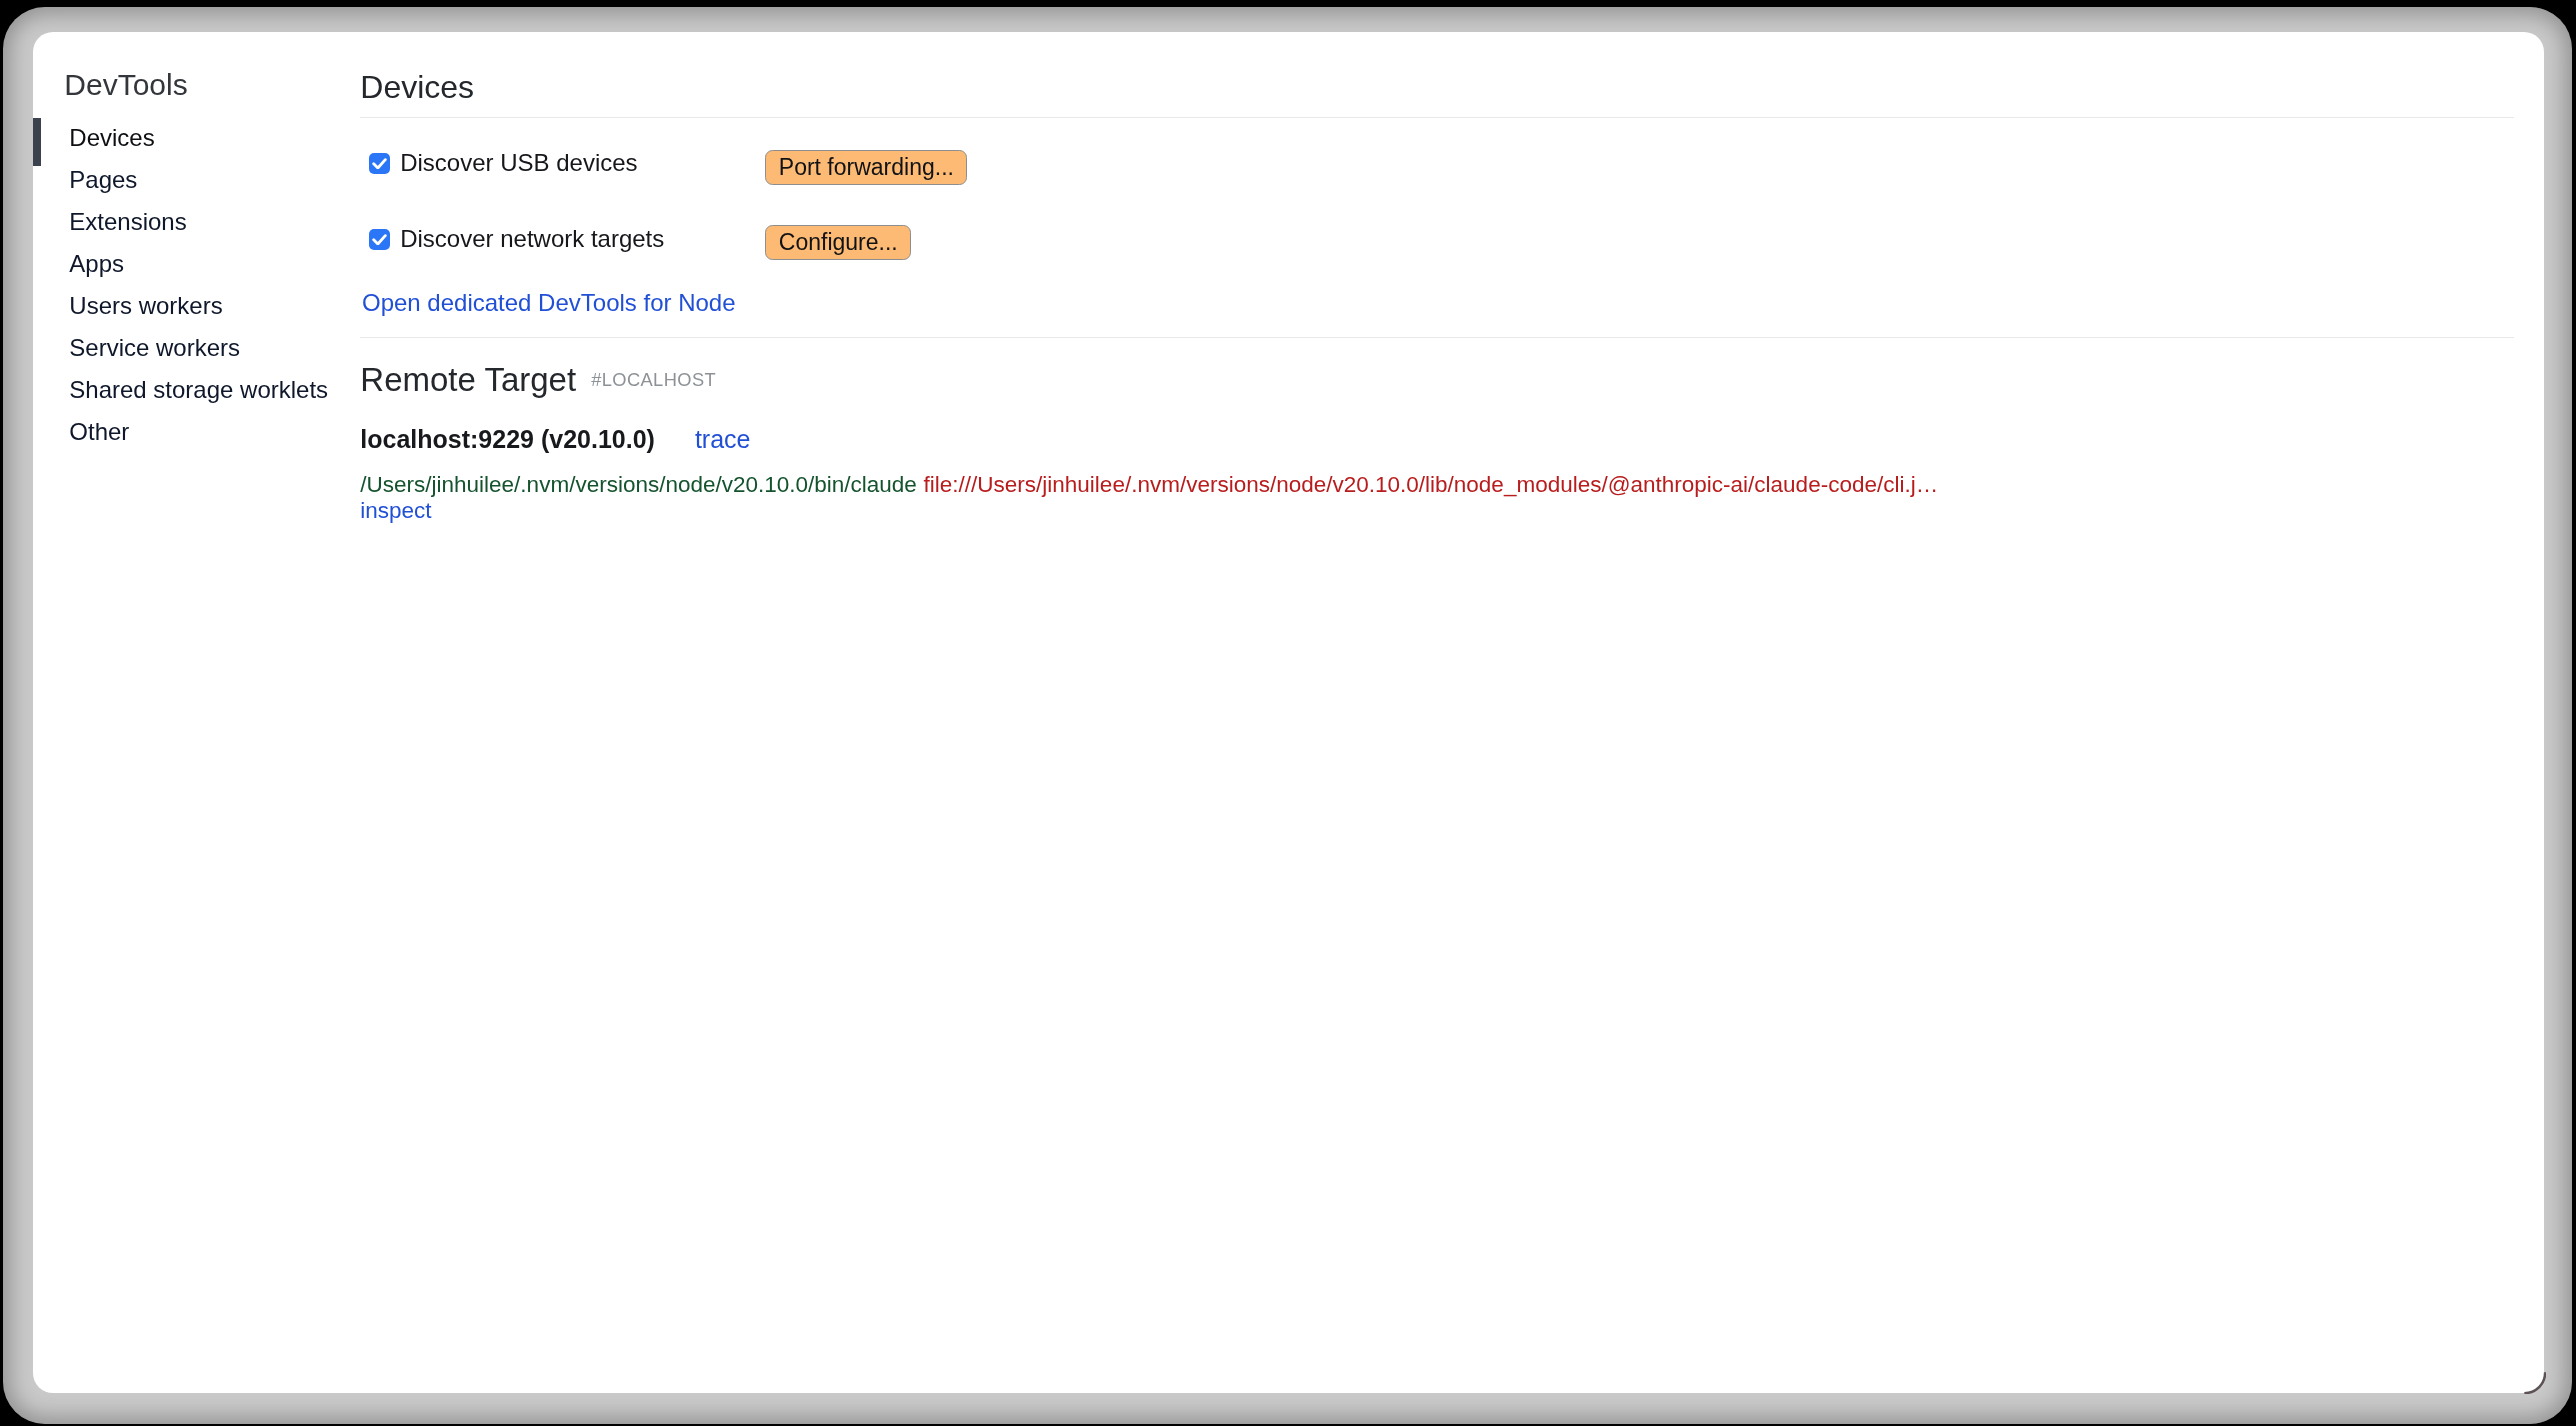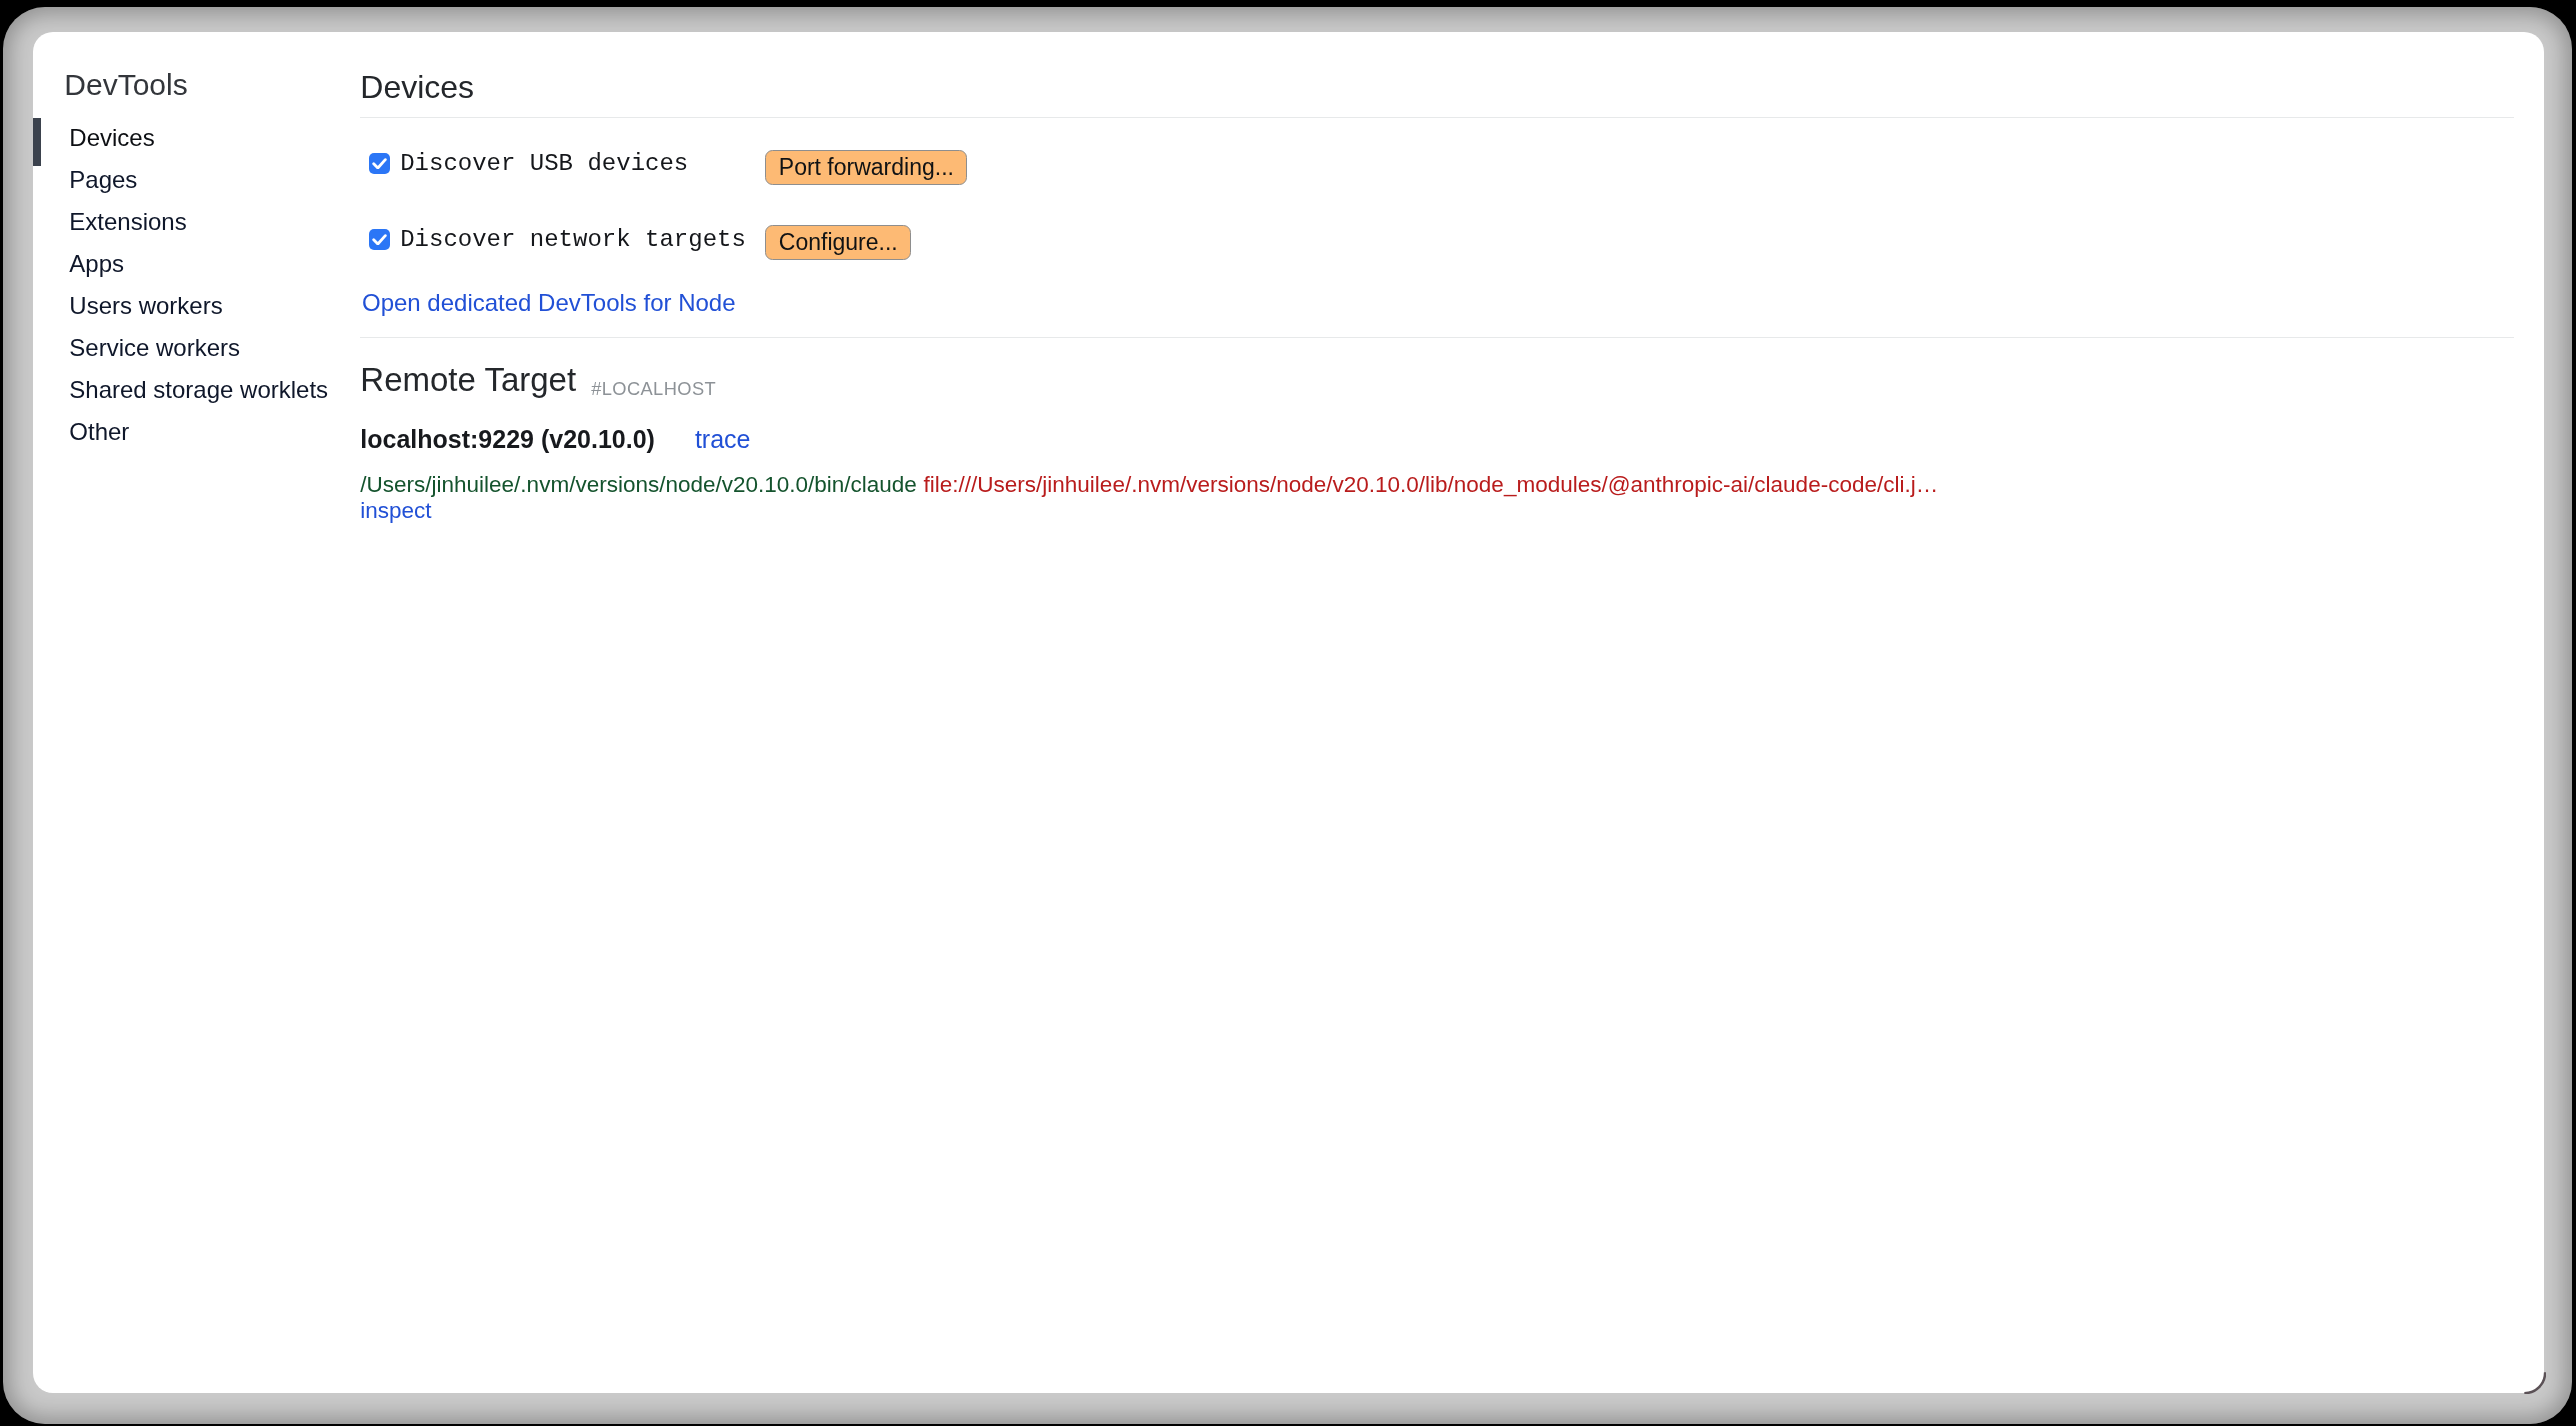--- a/index.html
+++ b/index.html
@@ -37,21 +37,21 @@
   
   .main { position:absolute; left:327px; top:0; right:0; height:100%; }
   .main-title {
     position:absolute; left:0; top:37px;
     font-size:32px; line-height:37px; color:#24272b; font-weight:400;
   }
   .divider { position:absolute; left:0; right:30px; height:1.7px; background:#e7e9ea; }
   .divider.d1 { top:85px; }
   .divider.d2 { top:305px; }
 
-  .check-row { position:absolute; left:8.3px; display:flex; align-items:center; gap:10px; height:21.6px;font-family:Liberation Mono, monospace; }
+  .check-row { position:absolute; left:8.3px; display:flex; align-items:center; gap:10px; height:21.6px; }
   .check-row.r1 { top:121px; }
   .check-row.r2 { top:197px; }
   .checkbox {
     width:21.6px; height:21.6px; border-radius:5px; background:#2b76f6;
     display:inline-flex; align-items:center; justify-content:center; flex:0 0 auto;
   }
   .check-label { font-size:24px; color:#15171b; white-space:nowrap; }
 
   .btn {
     position:absolute; left:405px; height:35px;
@@ -60,21 +60,21 @@
     padding:0 12.5px; white-space:nowrap; cursor:default;
   }
   .btn.b1 { top:118px; }
   .btn.b2 { top:193px; }
 
   .link { color:#2150d6; text-decoration:none; cursor:pointer; white-space:nowrap; }
   .node-link { position:absolute; left:1.7px; top:256px; font-size:24px; line-height:30px; }
 
   .rt-header {
     position:absolute; left:0; top:328px;
-    display:flex; align-items:flex-end; gap:15px;
+    display:flex; align-items:center; gap:15px;
   }
   .rt-title { font-size:33px; line-height:40px; color:#24272b; font-weight:400; }
   .rt-tag { font-size:18.3px; color:#8d9297; letter-spacing:0.4px; }
 
   .target-line {
     position:absolute; left:0; top:392px;
     display:flex; align-items:baseline; gap:40px;
     font-size:25px; line-height:30px;
   }
   .target-name { font-weight:700; color:#17191d; }

